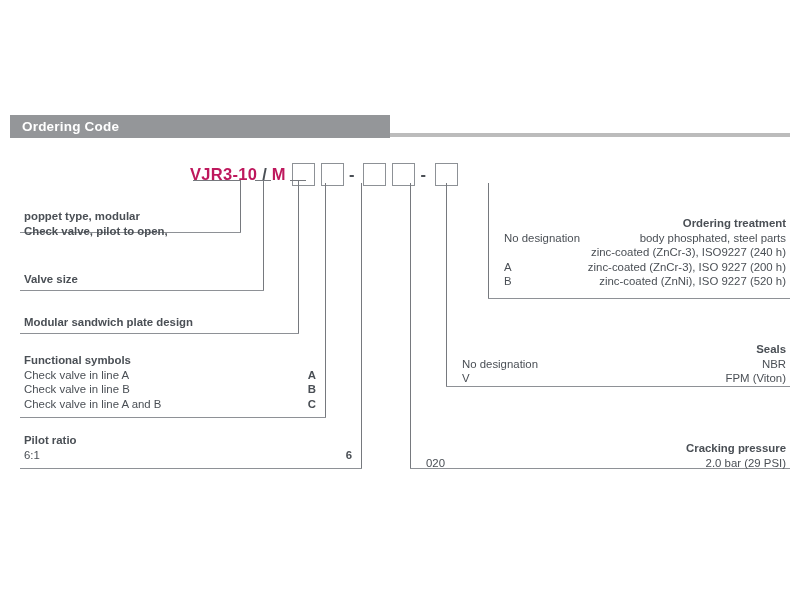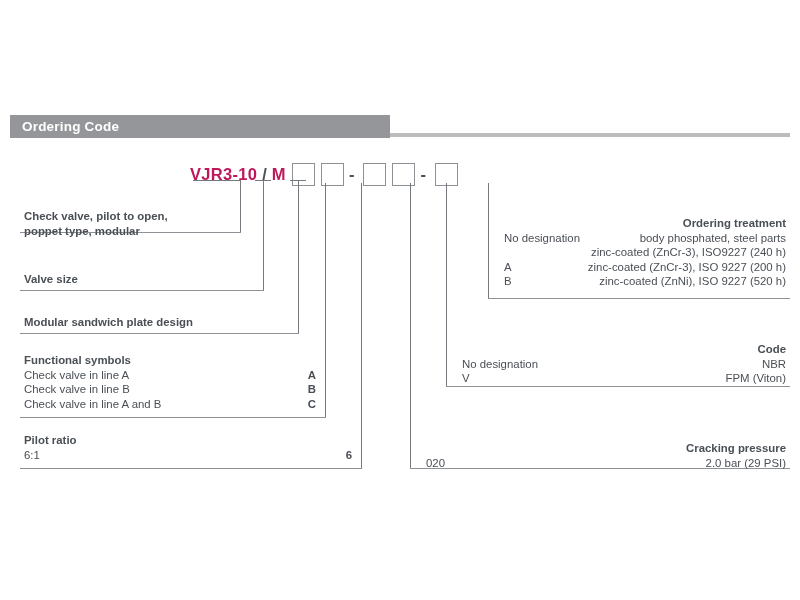--- a/index.html
+++ b/index.html
@@ -176,22 +176,22 @@
 <div class="vline" style="left:488px; top:183px; height:115px;"></div>
 <div class="blockrule" style="left:488px; top:298px; width:302px;"></div>
 
 <div class="vline" style="left:446px; top:183px; height:203px;"></div>
 <div class="blockrule" style="left:446px; top:386px; width:344px;"></div>
 
 <div class="vline" style="left:410px; top:183px; height:285px;"></div>
 <div class="blockrule" style="left:410px; top:468px; width:380px;"></div>
 
 <div class="blk" style="left:24px; top:209px;">
+  <div class="row hd">poppet type, modular</div>
   <div class="row hd">Check valve, pilot to open,</div>
-  <div class="row hd">poppet type, modular</div>
 </div>
 
 <div class="blk" style="left:24px; top:272px;">
   <div class="row hd">Valve size</div>
 </div>
 
 <div class="blk" style="left:24px; top:315px;">
   <div class="row hd">Modular sandwich plate design</div>
 </div>
 
@@ -236,21 +236,21 @@
     <span class="r-val">zinc-coated (ZnCr-3), ISO 9227 (200 h)</span>
   </div>
   <div class="r-row">
     <span class="r-label">B</span>
     <span class="r-val">zinc-coated (ZnNi), ISO 9227 (520 h)</span>
   </div>
 </div>
 
 <div class="blk right-blk" style="left:450px; top:342px; width:336px;">
   <div class="r-row">
-    <span class="r-val hd">Code</span>
+    <span class="r-val hd">Seals</span>
   </div>
   <div class="r-row">
     <span class="r-label">No designation</span>
     <span class="r-val">NBR</span>
   </div>
   <div class="r-row">
     <span class="r-label">V</span>
     <span class="r-val">FPM (Viton)</span>
   </div>
 </div>

